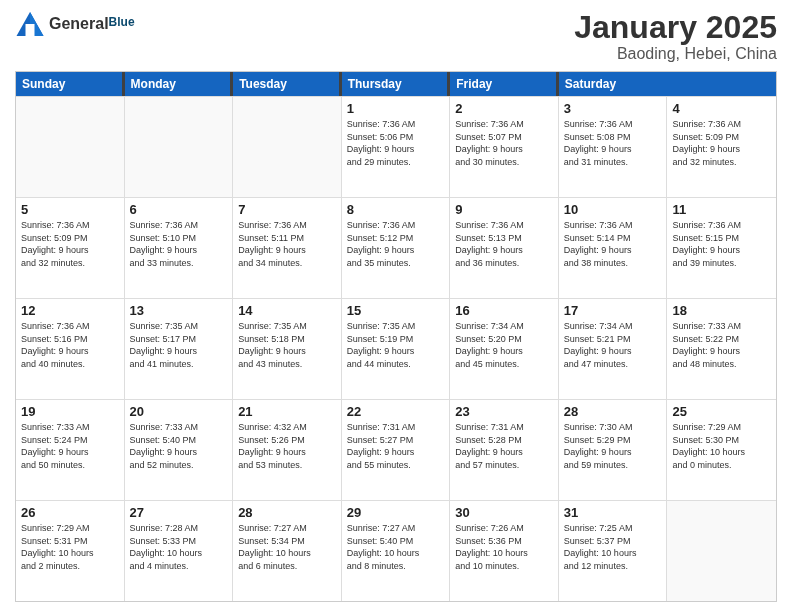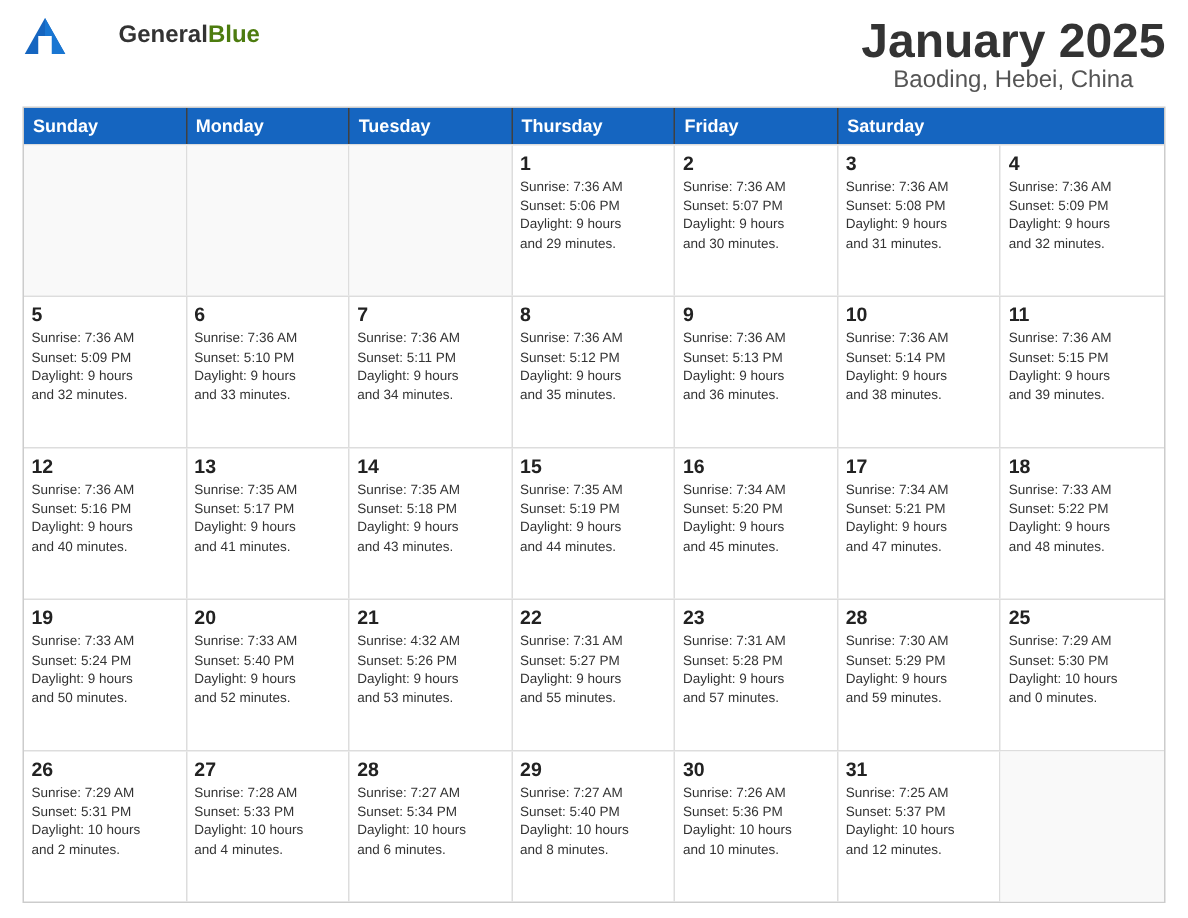--- a/index.html
+++ b/index.html
@@ -25,33 +25,32 @@
     }
     .logo {
       display: flex;
       align-items: center;
       gap: 4px;
     }
     .logo-text-general {
       font-size: 16px;
       font-weight: bold;
       color: #333;
-      margin-left: 30px;
     }
     .logo-text-blue {
-      font-size: 16px;
+      font-size: 12px;
       font-weight: bold;
-      color: #4d7c0f;
+      color: #0c4a6e;
     }
     .logo-icon {
       width: 30px;
       height: 28px;
     }
     .title-block {
-      text-align: center;
+      text-align: right;
     }
     .month-title {
       font-size: 32px;
       font-weight: bold;
       color: #333;
       line-height: 1.1;
     }
     .location-title {
       font-size: 16px;
       color: #555;
@@ -65,21 +64,21 @@
     .cal-header {
       display: grid;
       grid-template-columns: repeat(7, 1fr);
       background: #1565c0;
     }
     .cal-header-cell {
       color: #fff;
       font-size: 12px;
       font-weight: bold;
       padding: 5px 6px;
-      border-right: 1px solid #404040;
+      border-right: 3px solid #404040;
     }
     .cal-header-cell:last-child { border-right: none; }
     .cal-body {
       flex: 1;
       display: flex;
       flex-direction: column;
     }
     .cal-week {
       display: grid;
       grid-template-columns: repeat(7, 1fr);

